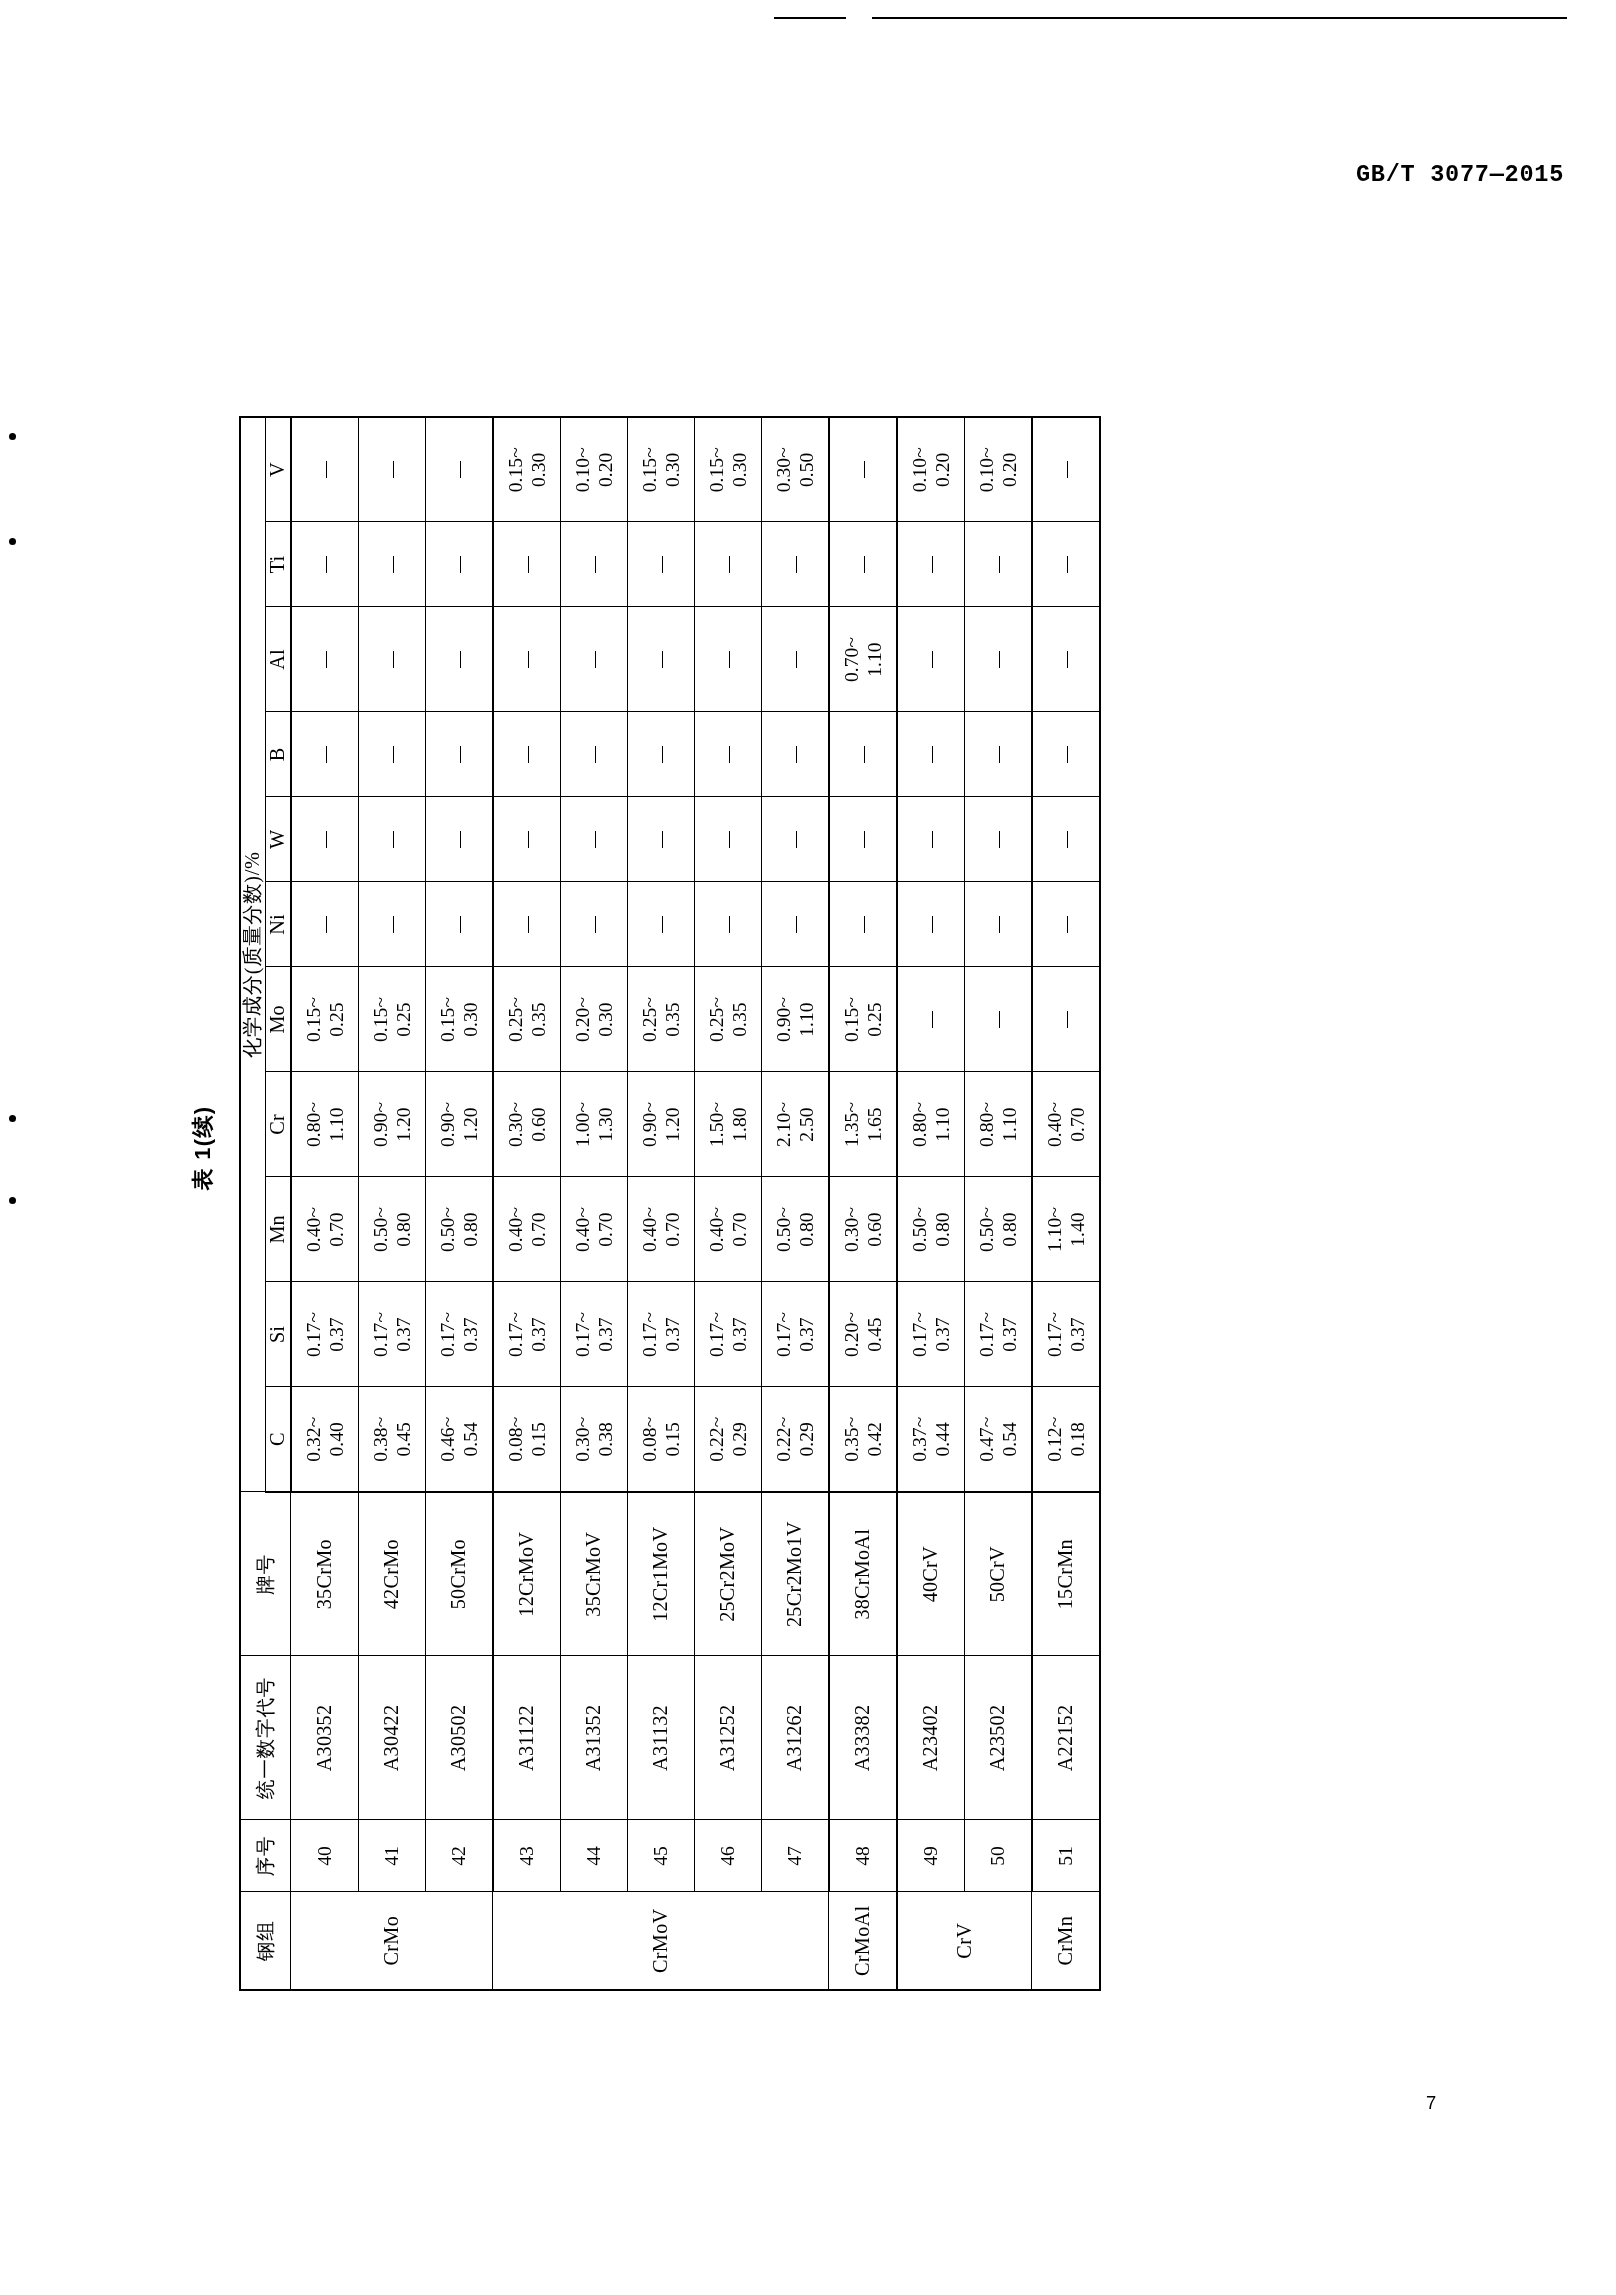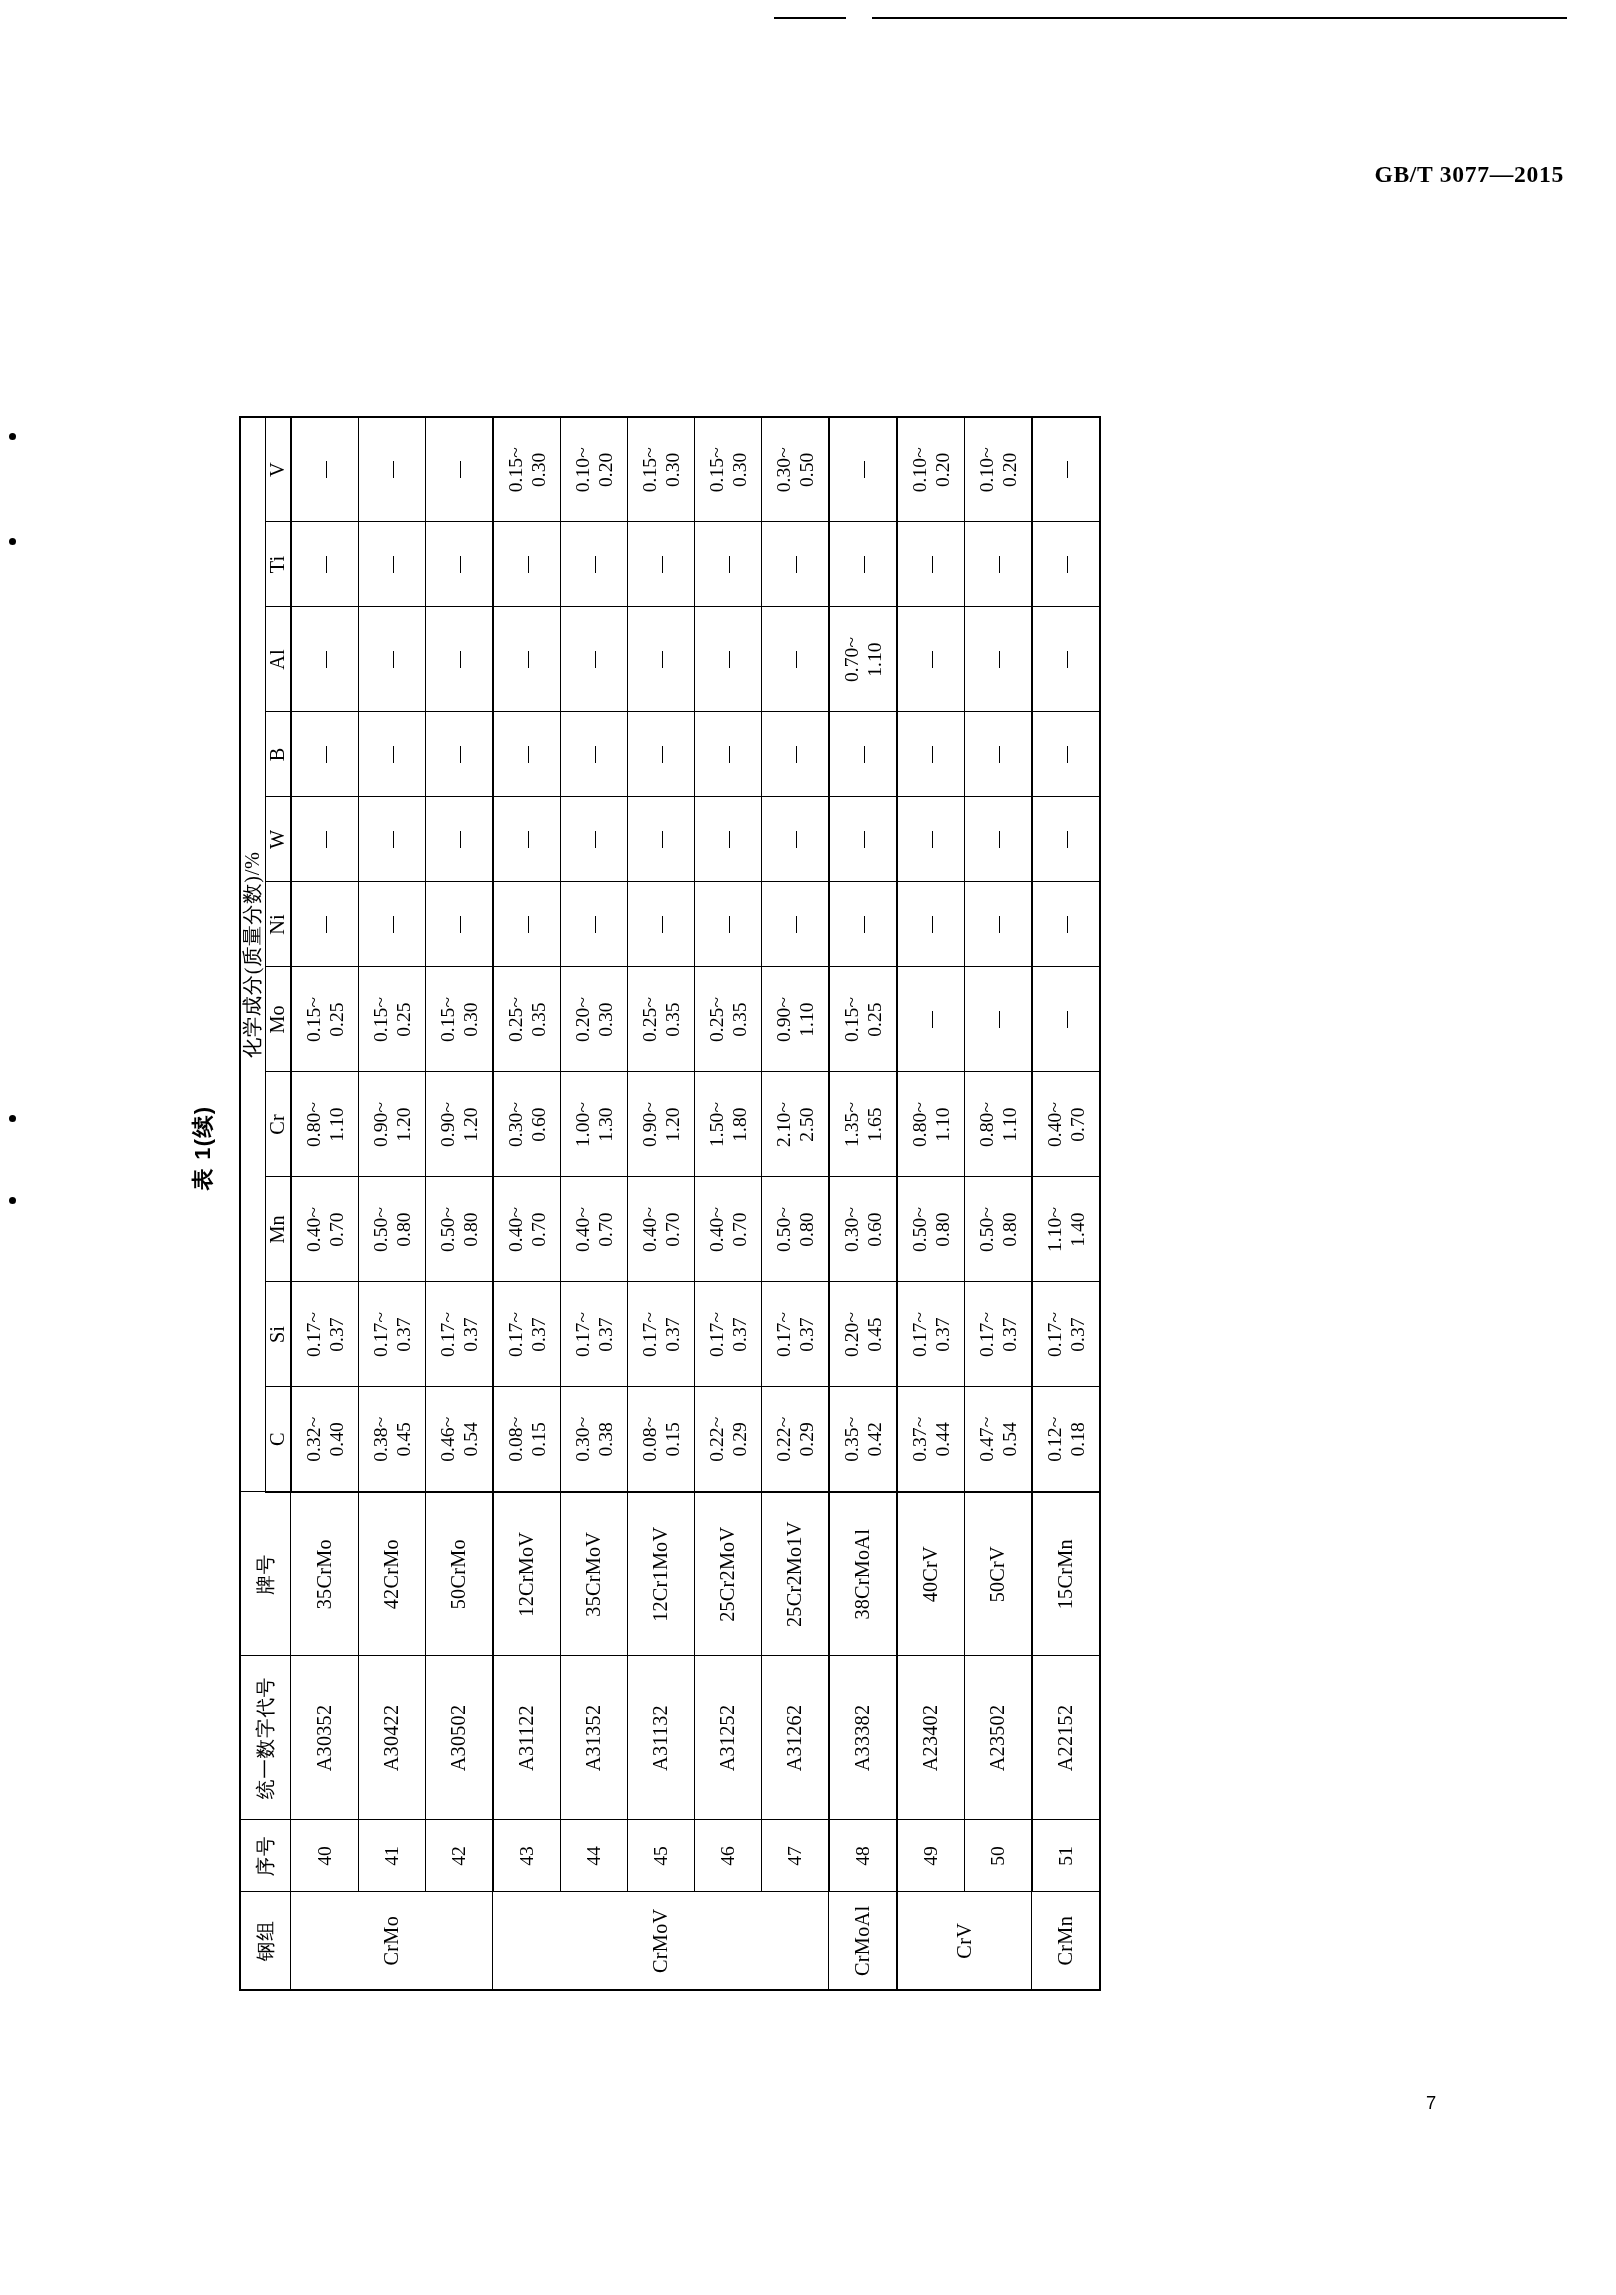--- a/index.html
+++ b/index.html
@@ -21,21 +21,21 @@
     position: absolute;
     inset: 0;
     background: #ffffff;
   }
 
   
   .std-header {
     position: absolute;
     top: 161px;
     right: 52px;
-    font-family: Liberation Serif, serif;
+    font-family: Liberation Mono, monospace;
     font-weight: bold;
     font-size: 23.6px;
     letter-spacing: 0.7px;
     white-space: nowrap;
   }
   .header-rule {
     position: absolute;
     top: 17px;
     left: 872px;
     width: 695px;

